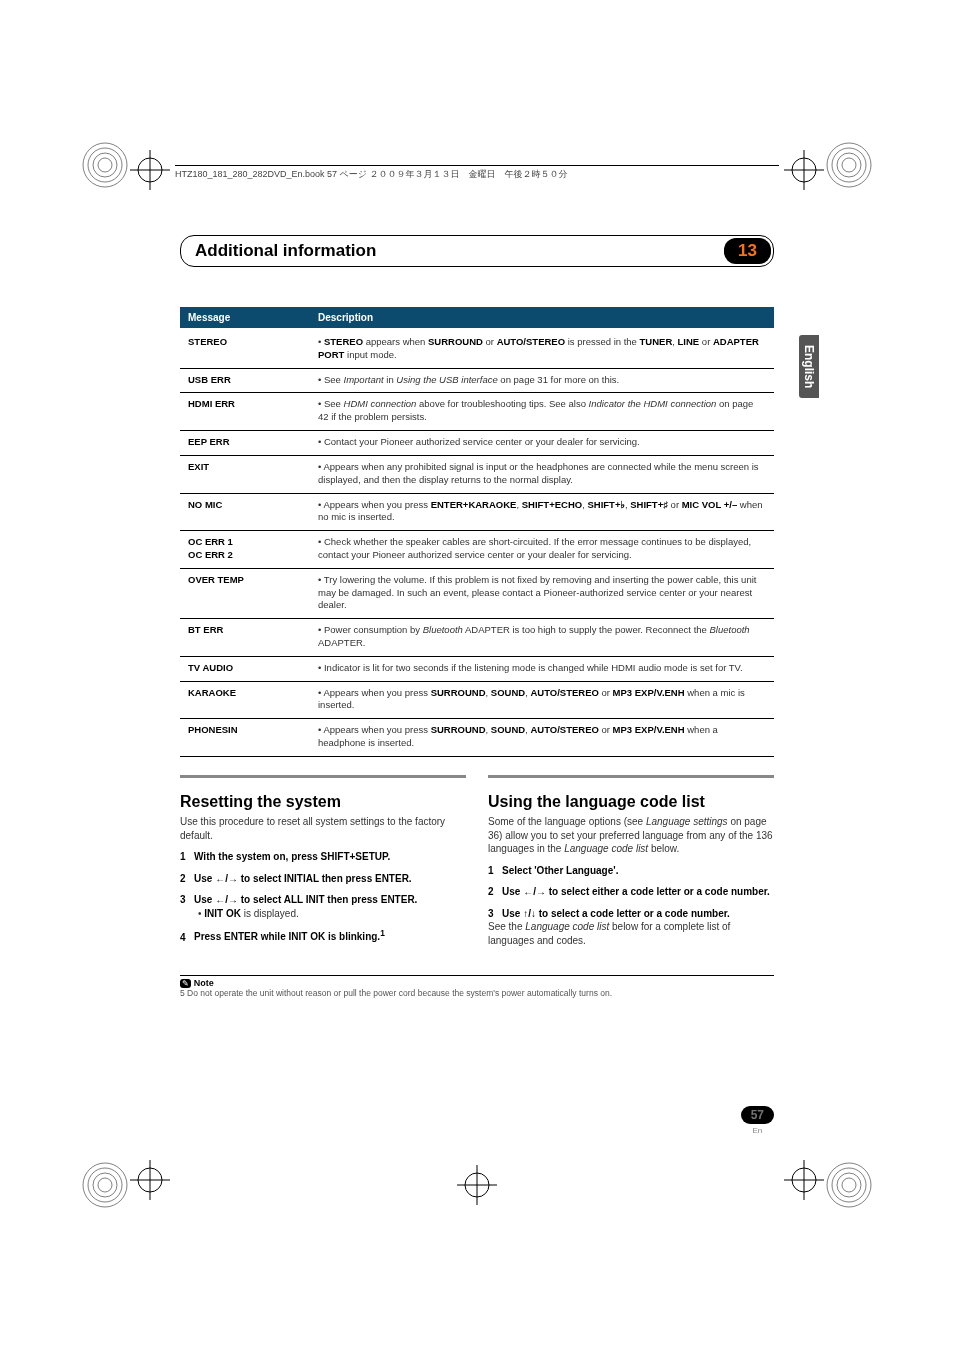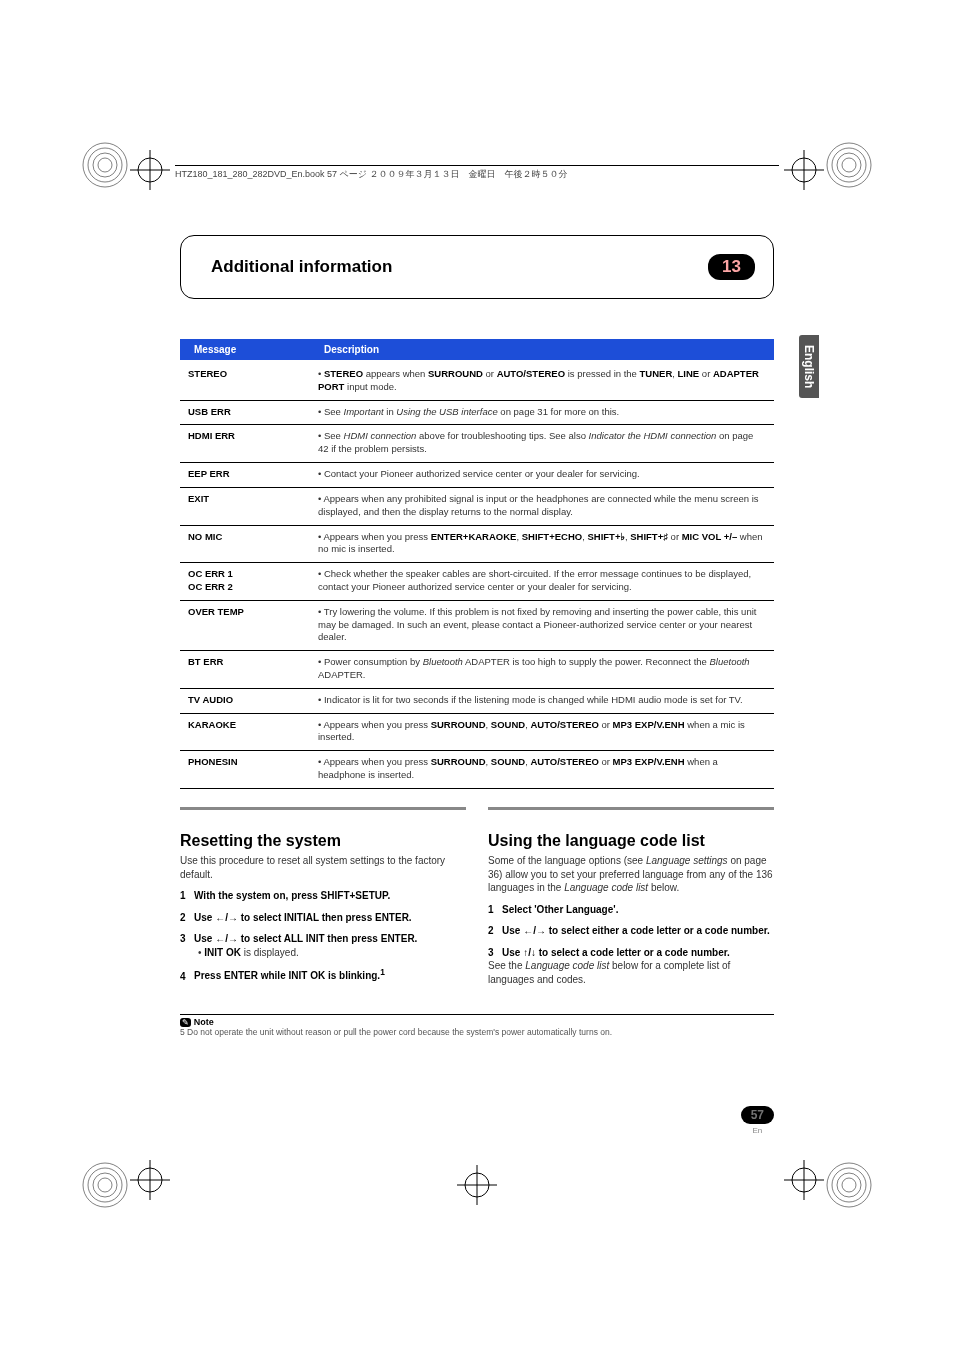--- a/index.html
+++ b/index.html
@@ -73,33 +73,33 @@
       margin-bottom: 40px;
     }
     .chapter-title {
       font-size: 17px;
       font-weight: bold;
       flex: 1;
       padding-left: 12px;
     }
     .chapter-num {
       background: #000;
-      color: #fca5a5;
+      color: #f97316;
       font-size: 17px;
       font-weight: bold;
       padding: 3px 14px;
       border-radius: 12px;
     }
     .chapter-border {
       border: 1.5px solid #000;
       border-radius: 14px;
       display: flex;
       align-items: center;
       width: 100%;
-      padding: 18px;
+      padding: 2px;
     }
 
     .lang-tab {
       position: absolute;
       right: 135px;
       top: 335px;
       background:#555;
       color:#fff;
       font-size:12px;
       font-weight:bold;
@@ -108,24 +108,24 @@
       border-radius:3px 0 0 3px;
     }
 
     table.msgtable {
       width: 100%;
       border-collapse: collapse;
       font-size: 9.5px;
       color:#333;
     }
     table.msgtable th {
-      background: #1d4ed8;
+      background: #0c4a6e;
       color: #fff;
       text-align: left;
-      padding: 5px 14px;
+      padding: 5px 8px;
       font-size: 10px;
     }
     table.msgtable th:first-child {
       width: 130px;
     }
     table.msgtable td {
       padding: 5px 8px 6px;
       border-bottom: 0.5px solid #000;
       vertical-align: top;
       line-height: 1.35;
@@ -148,21 +148,21 @@
       font-size: 10px;
       line-height: 1.35;
       color:#333;
     }
     .col h2 {
       font-size: 16px;
       font-weight: bold;
       color:#000;
       margin-bottom: 3px;
       border-top: 3px solid #888;
-      padding-top:20px;
+      padding-top:13px;
     }
     .col p {
       margin-bottom: 8px;
     }
     .step {
       margin-bottom: 8px;
     }
     .step-line1{
       font-weight:bold;
       color:#000;

